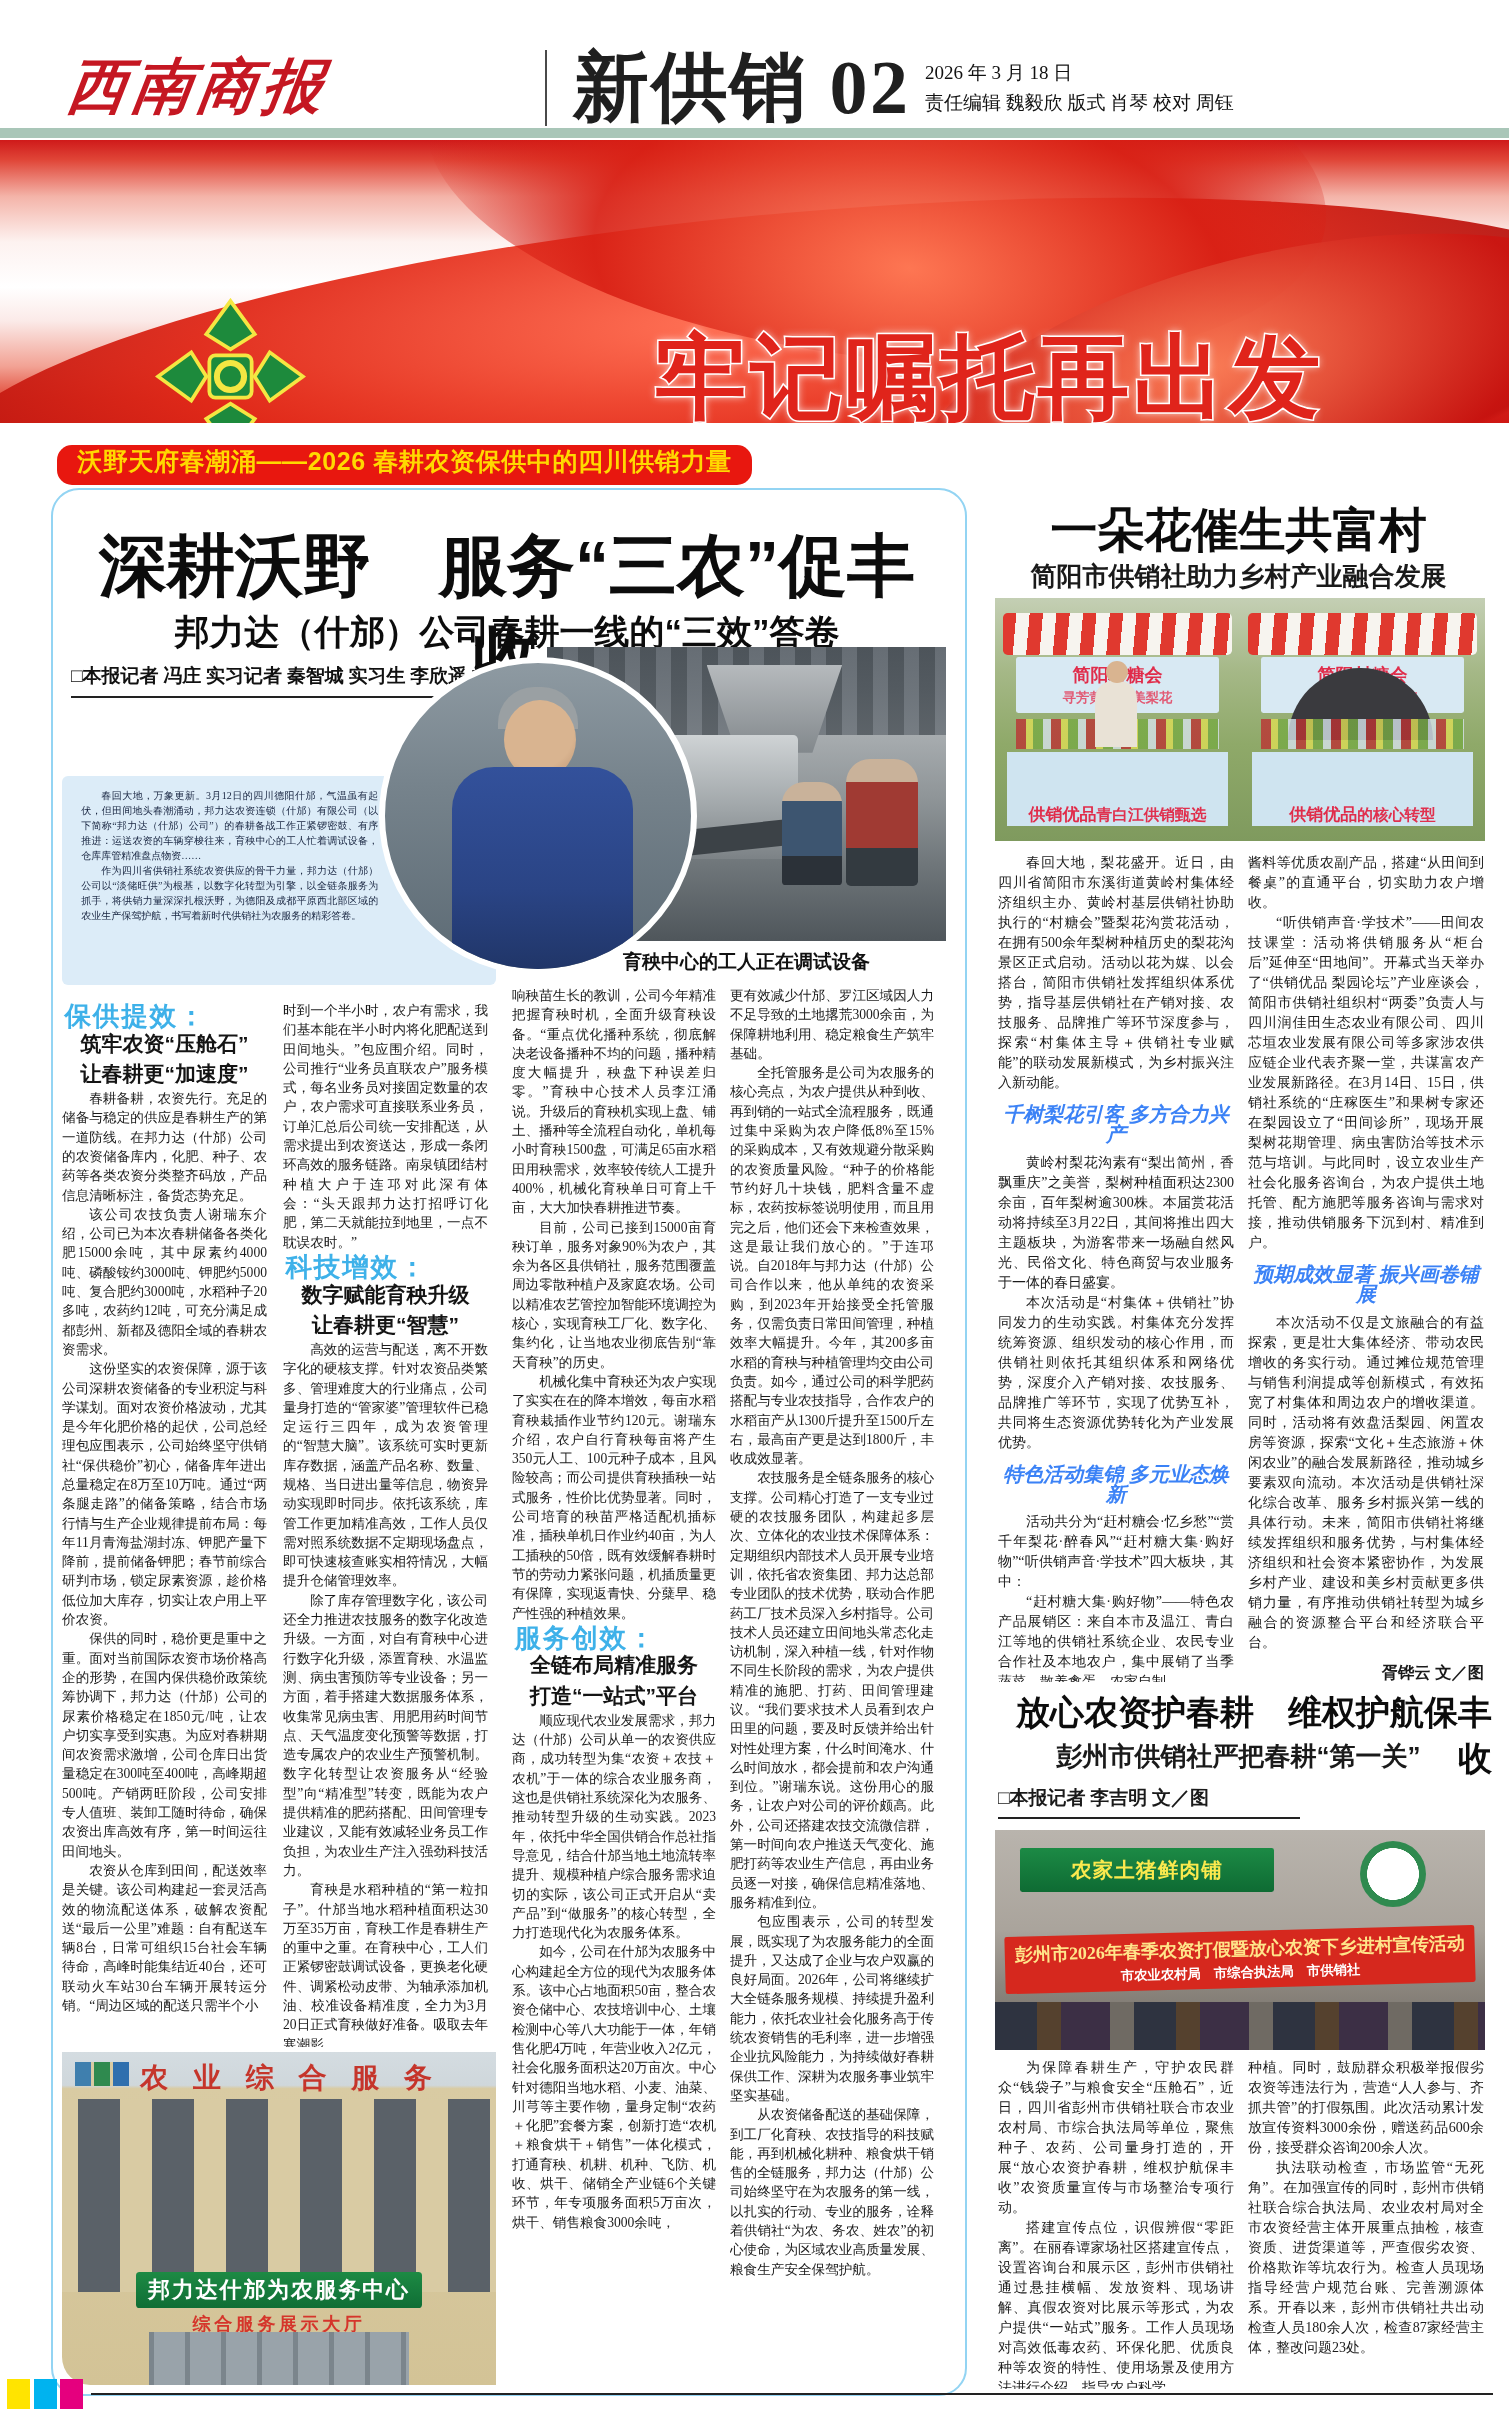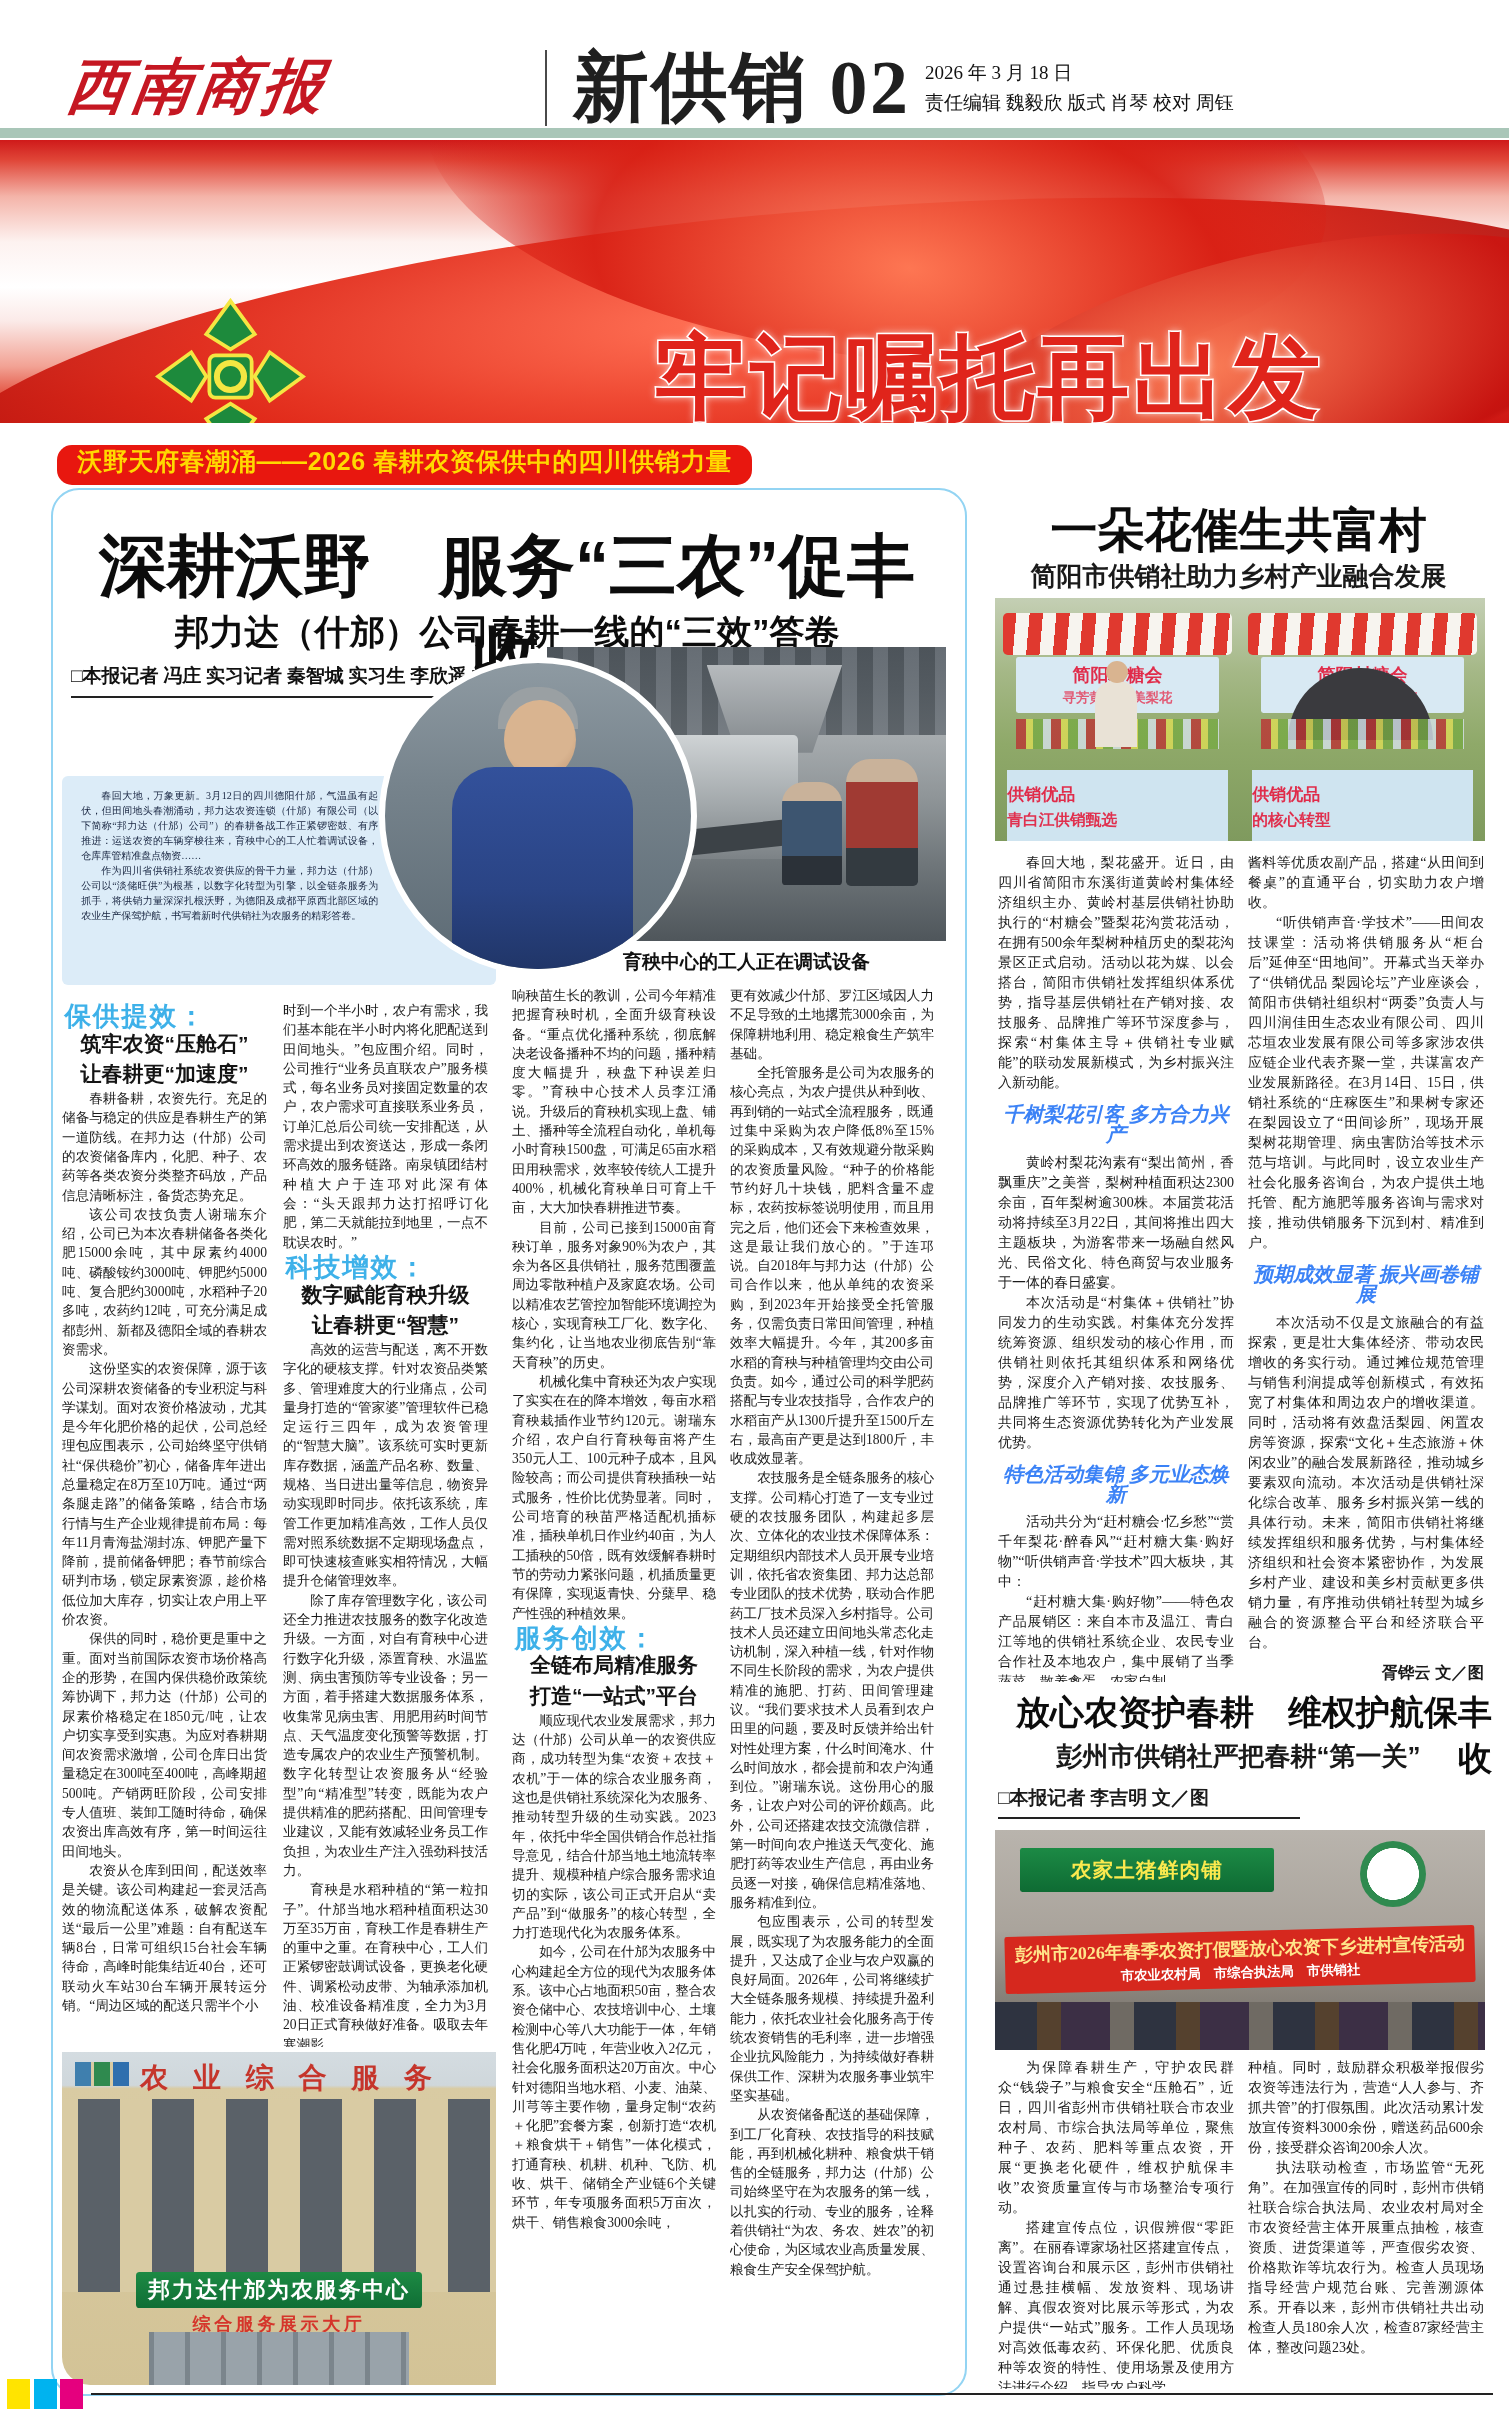--- a/index.html
+++ b/index.html
@@ -118,21 +118,21 @@
   .stall-l{left:2.5%;} .stall-r{right:2.5%;}
   .awning{position:absolute;left:-2%;top:0;width:104%;height:20%;border-radius:4.8px;
       background:repeating-linear-gradient(95deg,#e0392f 0 13.3px,#f7f4ef 13.3px 26.6px);}
   .stall-banner{position:absolute;left:4%;top:21%;width:92%;height:26%;background:#d8e9f3;
       display:flex;flex-direction:column;align-items:center;justify-content:center;border-radius:2.4px;}
   .stall-banner .t1{color:#e02c4a;font-size:18px;font-weight:900;}
   .stall-banner .t2{color:#e25a74;font-size:13.3px;font-weight:700;margin-top:2.4px;}
   .stall-goods{position:absolute;left:4%;top:50%;width:92%;height:14%;
       background:repeating-linear-gradient(90deg,#b33 0 9.7px,#dd5 9.7px 17px,#7a4 17px 26.6px,#d6e2ea 26.6px 35px);opacity:.8;}
   .stall-front{position:absolute;left:0;top:65%;width:100%;height:35%;background:#cfe4f0;
-      display:flex;flex-direction:column;align-items:flex-start;justify-content:center;margin-top:18px;}
+      display:flex;flex-direction:row;align-items:flex-end;justify-content:center;}
   .stall-front .t1{color:#e02c4a;font-size:17px;font-weight:900;}
   .stall-front .t2{color:#e0304e;font-size:15.7px;font-weight:800;margin-top:3.6px;}
   .umbrella{position:absolute;right:18%;top:26%;width:145px;height:72px;border-radius:72px 72px 0 0;
       background:radial-gradient(ellipse at 50% 100%,#3a3a3e 0 70%,#141417 100%);}
   .vendor{position:absolute;width:42px;height:66px;border-radius:18px 18px 0 0;background:#e9e2d6;}
   .vendor-head{position:absolute;top:-20.5px;left:10.3px;width:22px;height:22px;border-radius:50%;background:#d9b490;}
   .s2-headline{left:985px;top:1690px;width:507px;text-align:right;font-size:34px;font-weight:900;color:#0c0c0c;}
   .s2-subhead{left:985px;top:1739px;width:507px;text-align:center;font-size:26px;font-weight:800;
       font-family:"Liberation Sans","DejaVu Sans",sans-serif;}
   .s2-byline{left:998px;top:1785px;font-size:19px;font-weight:700;}
@@ -335,21 +335,21 @@
       <span>农家土猪鲜肉铺</span>
     </div>
     <div class="shop-logo"></div>
     <div class="shop-banner">
       <div class="t1">彭州市2026年春季农资打假暨放心农资下乡进村宣传活动</div>
       <div class="t2">市农业农村局　市综合执法局　市供销社</div>
     </div>
     <div class="shop-people"></div>
   </div>
   <div class="abs scol s2L">
-      <p class="b-p">为保障春耕生产，守护农民群众“钱袋子”与粮食安全“压舱石”，近日，四川省彭州市供销社联合市农业农村局、市综合执法局等单位，聚焦种子、农药、肥料等重点农资，开展“更换老化硬件，维权护航保丰收”农资质量宣传与市场整治专项行动。</p>
+      <p class="b-p">为保障春耕生产，守护农民群众“钱袋子”与粮食安全“压舱石”，近日，四川省彭州市供销社联合市农业农村局、市综合执法局等单位，聚焦种子、农药、公司量身打造的，开展“放心农资护春耕，维权护航保丰收”农资质量宣传与市场整治专项行动。</p>
       <p class="b-p">搭建宣传点位，识假辨假“零距离”。在丽春谭家场社区搭建宣传点，设置咨询台和展示区，彭州市供销社通过悬挂横幅、发放资料、现场讲解、真假农资对比展示等形式，为农户提供“一站式”服务。工作人员现场对高效低毒农药、环保化肥、优质良种等农资的特性、使用场景及使用方法进行介绍，指导农户科学</p>
     </div>
   <div class="abs scol s2R">
       <p class="b-p ni">种植。同时，鼓励群众积极举报假劣农资等违法行为，营造“人人参与、齐抓共管”的打假氛围。此次活动累计发放宣传资料3000余份，赠送药品600余份，接受群众咨询200余人次。</p>
       <p class="b-p">执法联动检查，市场监管“无死角”。在加强宣传的同时，彭州市供销社联合综合执法局、农业农村局对全市农资经营主体开展重点抽检，核查资质、进货渠道等，严查假劣农资、价格欺诈等坑农行为。检查人员现场指导经营户规范台账、完善溯源体系。开春以来，彭州市供销社共出动检查人员180余人次，检查87家经营主体，整改问题23处。</p>
     </div>
 
   <div class="abs reg-y"></div>
   <div class="abs reg-c"></div>
   <div class="abs reg-m"></div>

